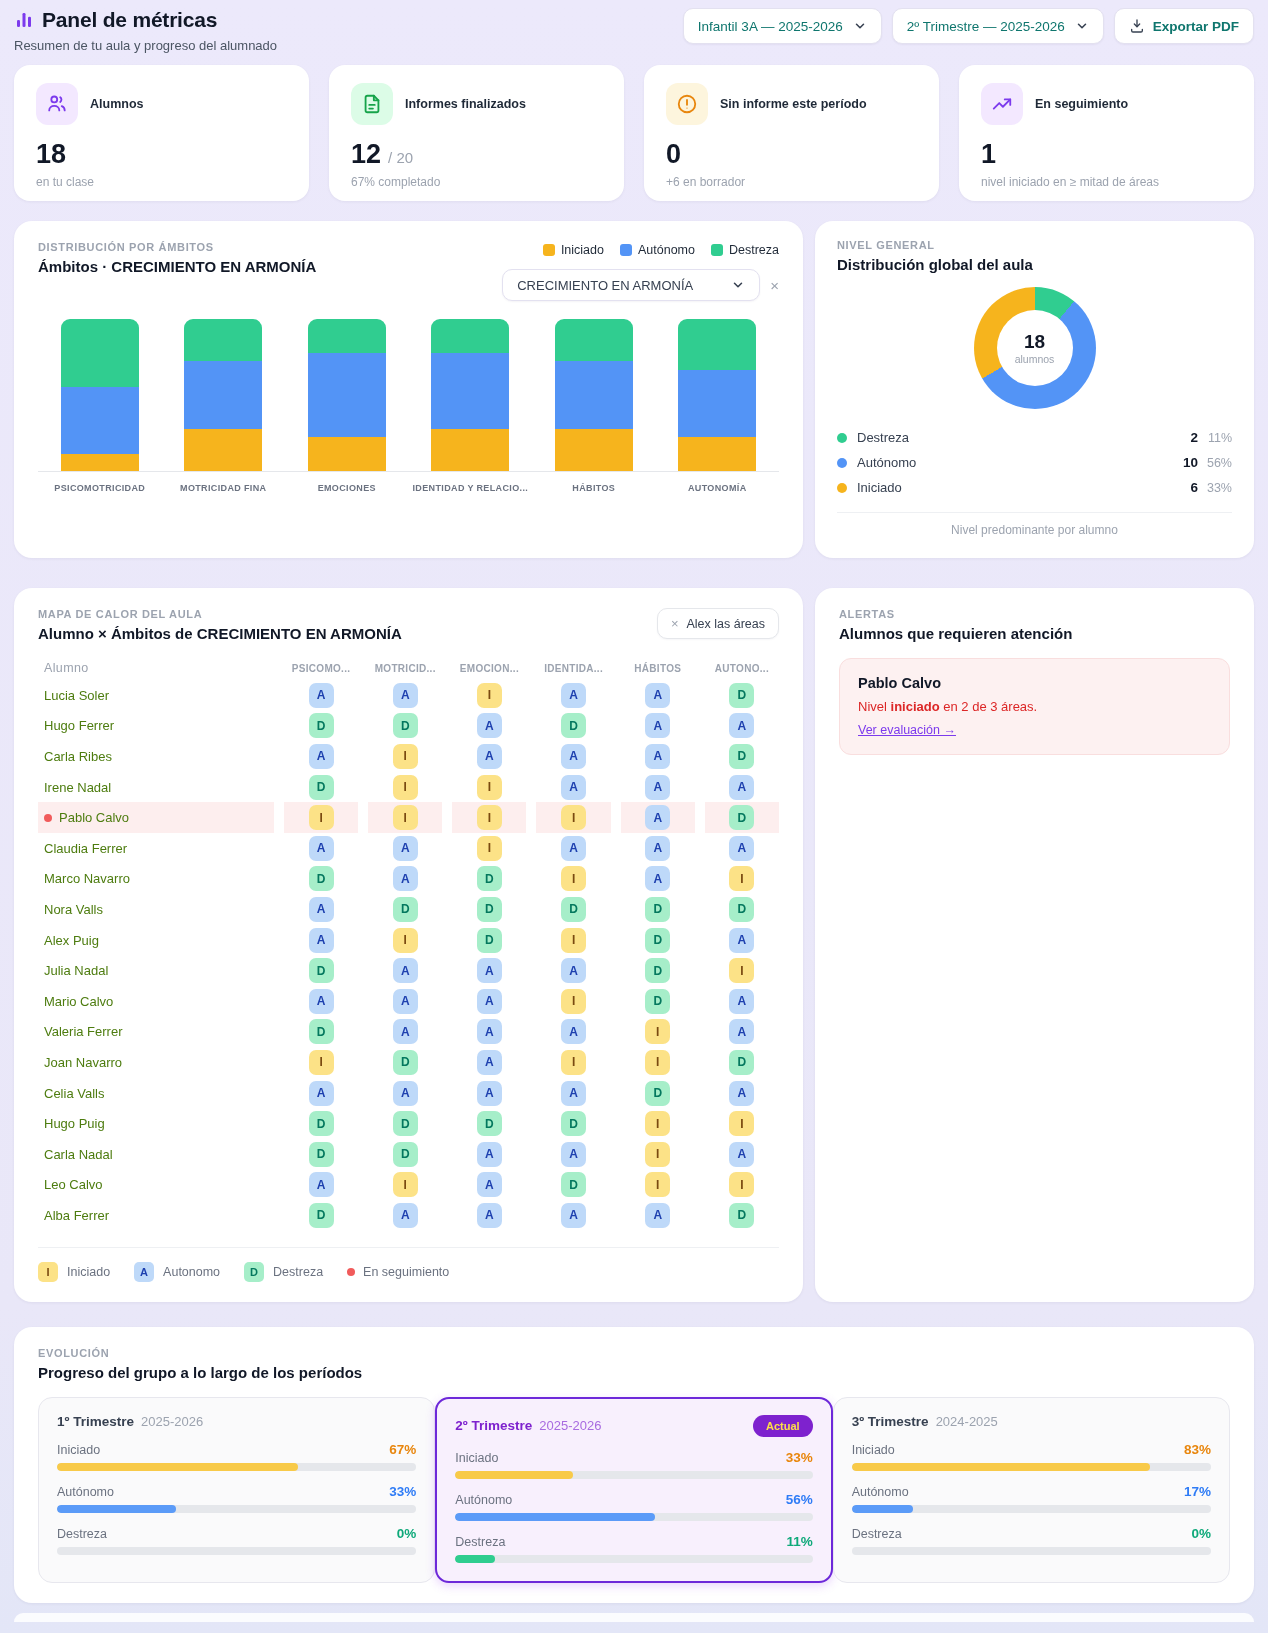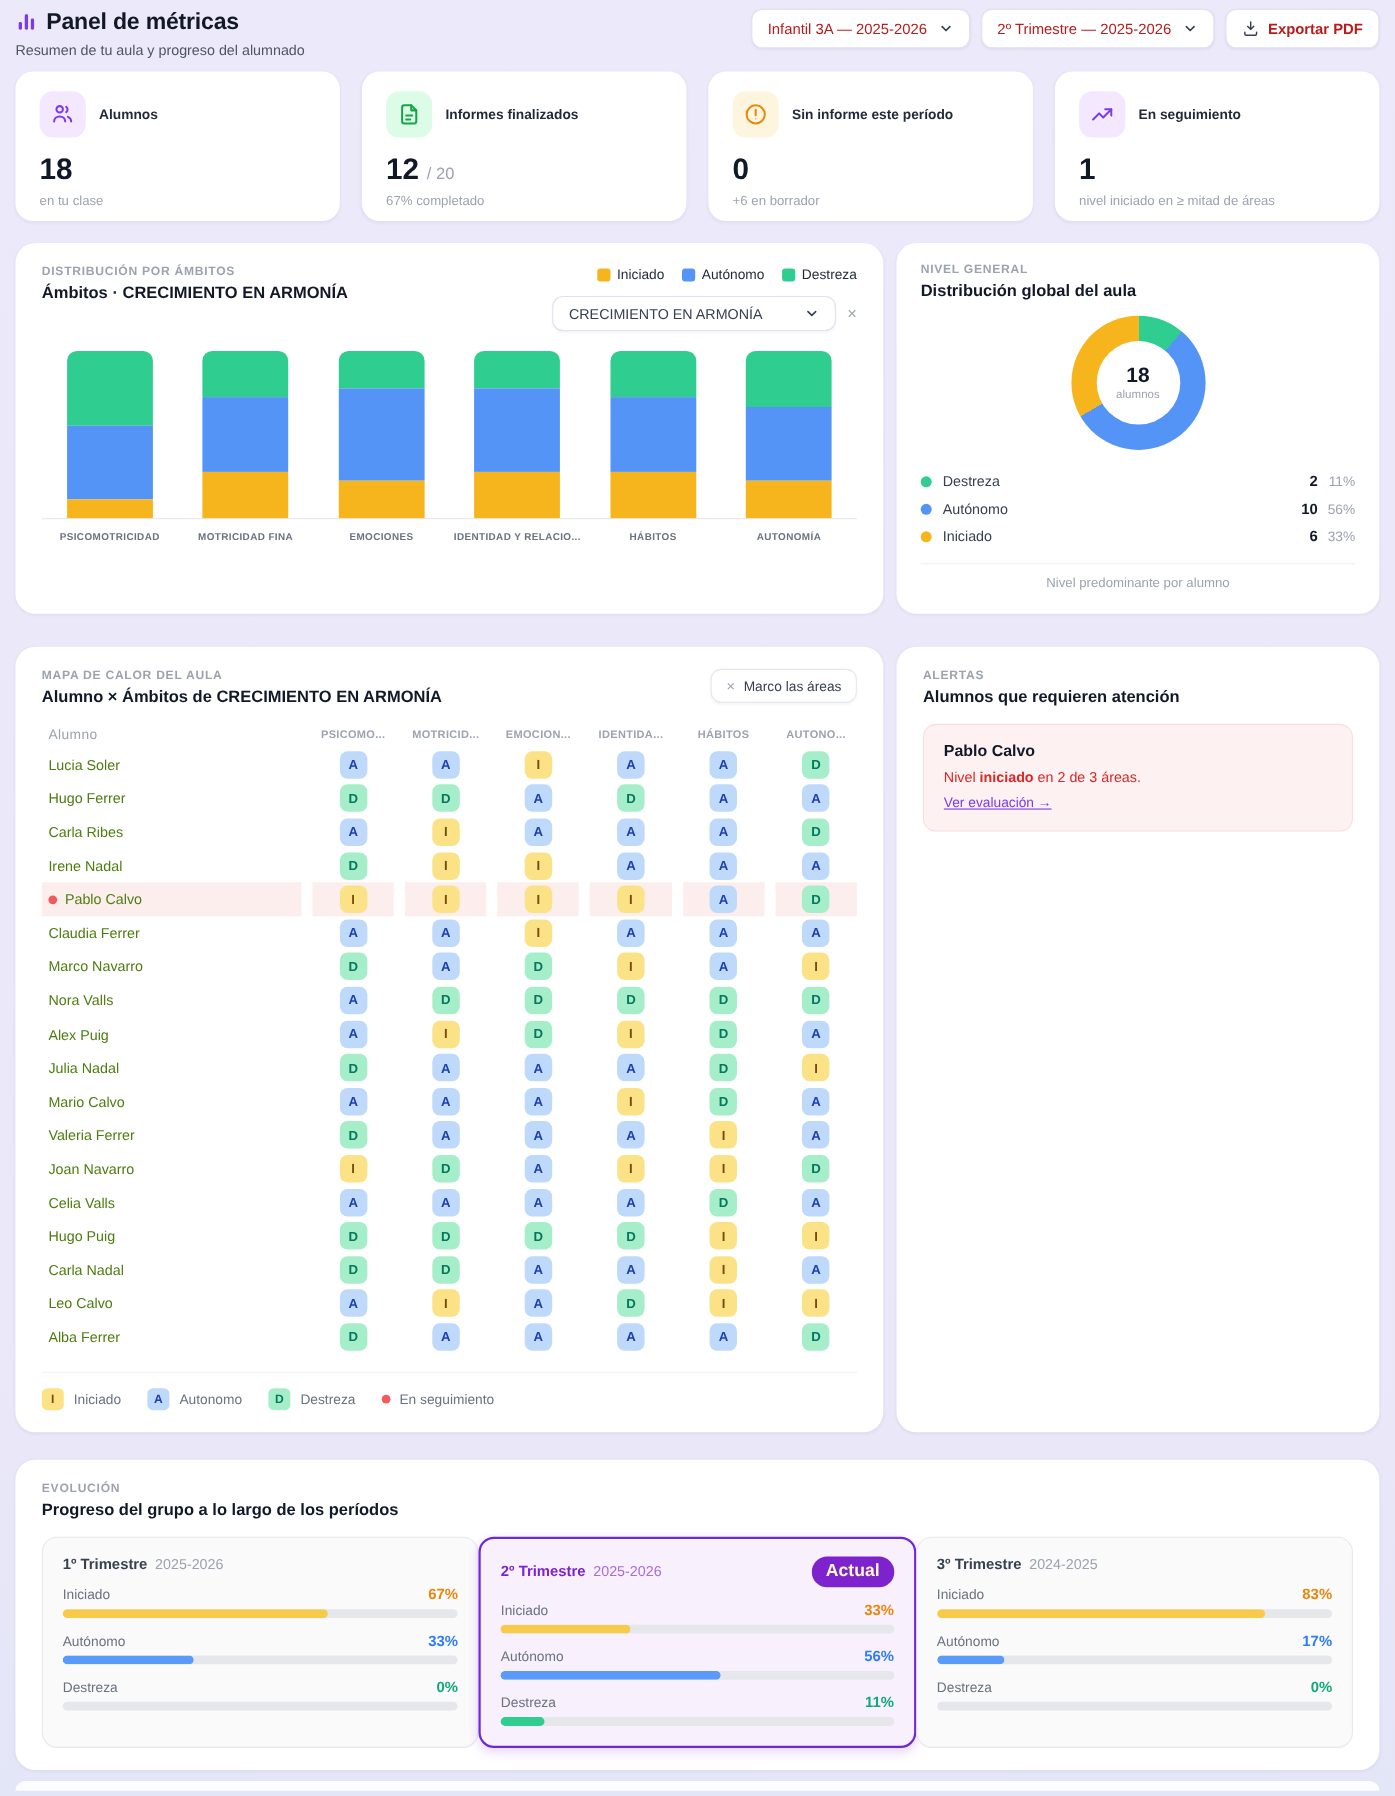--- a/index.html
+++ b/index.html
@@ -14,21 +14,21 @@
 
   
   .topbar { display:flex; justify-content:space-between; align-items:flex-start; }
   .title-row { display:flex; align-items:center; gap:8px; }
   .page-title { font-size:21px; font-weight:800; color:#111827; letter-spacing:-.2px; }
   .subtitle { margin-top:6px; font-size:13px; color:#4b5563; }
   .topbar-right { display:flex; gap:10px; align-items:center; }
   .select, .export-btn {
     background:#fff; border:1px solid #e3e1f0; border-radius:10px;
     height:36px; display:flex; align-items:center; gap:10px;
-    padding:0 14px; font-size:13.5px; color:#b91c1c; cursor:pointer;
+    padding:0 14px; font-size:13.5px; color:#0f766e; cursor:pointer;
     box-shadow:0 1px 2px rgba(30,27,75,.05); white-space:nowrap;
   }
   .select svg { width:14px; height:14px; }
   .export-btn { font-weight:600; gap:8px; }
   .export-btn svg { width:16px; height:16px; }
 
   
   .stats-row { display:grid; grid-template-columns:repeat(4,1fr); gap:20px; margin-top:12px; }
   .stat-card { background:#fff; border-radius:16px; padding:18px 22px; height:136px;
     box-shadow:0 1px 3px rgba(30,27,75,.06); }
@@ -121,21 +121,21 @@
   
   .evolution-card { margin-top:25px; }
   .evo-grid { margin-top:16px; display:grid; grid-template-columns:repeat(3,1fr); }
   .evo-card { background:#fafafb; border:1px solid #e7e7ee; border-radius:14px; padding:16px 18px 18px; }
   .evo-card.active { background:#f8f0fd; border:2px solid #6d28d9; box-shadow:0 3px 10px rgba(168,85,247,.25); }
   .evo-head { display:flex; align-items:center; }
   .evo-period { font-size:13.5px; font-weight:700; color:#374151; }
   .evo-year { font-size:13px; color:#9ca3af; margin-left:7px; }
   .evo-card.active .evo-period { color:#7e22ce; }
   .evo-card.active .evo-year { color:#a86be0; }
-  .evo-badge { margin-left:auto; background:#7e22ce; color:#fef9c3; font-size:16px; font-weight:700;
+  .evo-badge { margin-left:auto; background:#7e22ce; color:#fde047; font-size:11px; font-weight:700;
     border-radius:999px; padding:5px 13px; }
   .evo-row { margin-top:13px; }
   .evo-row-top { display:flex; justify-content:space-between; align-items:baseline; }
   .evo-row-label { font-size:12.5px; color:#6b7280; }
   .evo-row-pct { font-size:13.5px; font-weight:700; }
   .evo-track { margin-top:6px; height:8px; border-radius:6px; background:#e5e7eb; overflow:hidden; }
   .evo-fill { height:100%; border-radius:6px; }
 
   .next-card-sliver { margin-top:10px; height:9px; background:rgba(255,255,255,.85); border-radius:14px 14px 0 0; }
 </style>
@@ -374,21 +374,21 @@
     </section>
 
     <section class="card">
       <div class="hm-head-row">
         <div>
           <div class="sec-label">MAPA DE CALOR DEL AULA</div>
           <div class="card-title">Alumno × Ámbitos de CRECIMIENTO EN ARMONÍA</div>
         </div>
         <div class="chip">
           <span class="chip-x">×</span>
-          <span>Marco las áreas</span>
+          <span>Alex las áreas</span>
         </div>
       </div>
       <div class="hm-table">
         <div class="hm-row hm-header" id="hm-head">
             <div class="hm-colhead hm-name-head">Alumno</div>
             <div class="hm-colhead">PSICOMO...</div>
             <div class="hm-colhead">MOTRICID...</div>
             <div class="hm-colhead">EMOCION...</div>
             <div class="hm-colhead">IDENTIDA...</div>
             <div class="hm-colhead">HÁBITOS</div>

